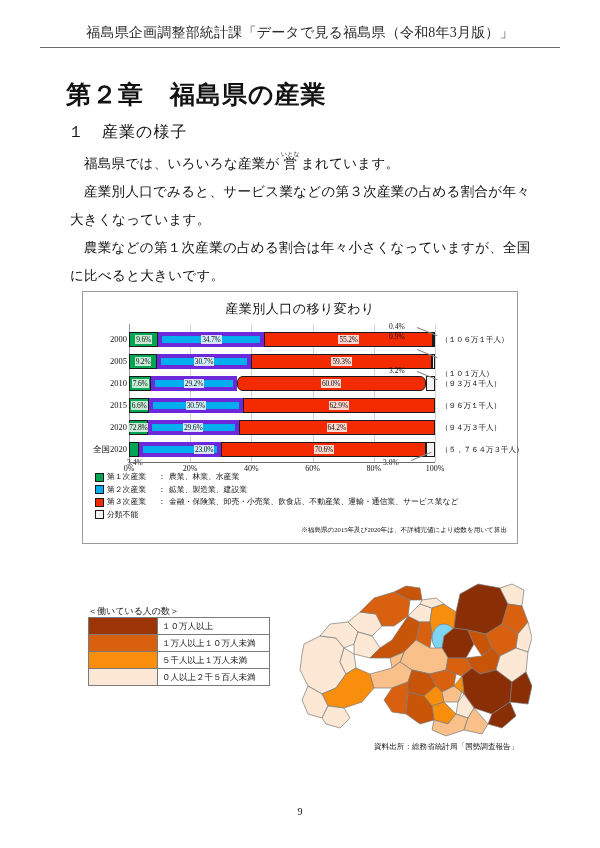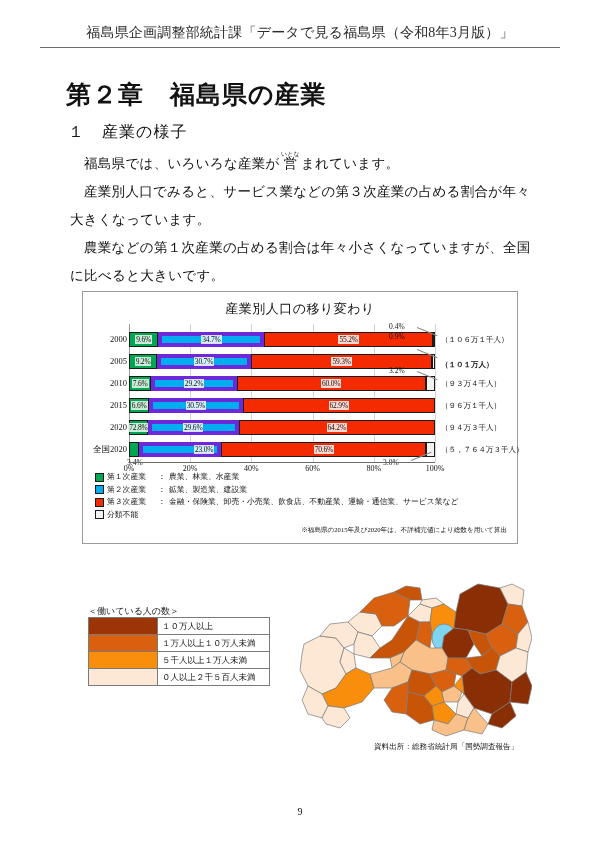--- a/index.html
+++ b/index.html
@@ -331,21 +331,21 @@
       <div id="row-labels">
           <div class="row-label" style="top: 8px;">2000</div>
           <div class="row-label" style="top: 30px;">2005</div>
           <div class="row-label" style="top: 52px;">2010</div>
           <div class="row-label" style="top: 74px;">2015</div>
           <div class="row-label" style="top: 96px;">2020</div>
           <div class="row-label" style="top: 118px;">全国2020</div>
         </div>
       <div id="row-totals">
           <div class="row-total" style="top: 8px;">（１０６万１千人）</div>
-          <div class="row-total" style="top: 33px; font-weight: bold;">（１０１万人）</div>
+          <div class="row-total" style="top: 42px;">（１０１万人）</div>
           <div class="row-total" style="top: 52px;">（９３万４千人）</div>
           <div class="row-total" style="top: 74px;">（９６万１千人）</div>
           <div class="row-total" style="top: 96px;">（９４万３千人）</div>
           <div class="row-total" style="top: 118px;">（５，７６４万３千人）</div>
         </div>
 
       <div class="plot-area">
         <div id="gridlines">
             <div class="gridline" style="left: 0px;"></div>
             <div class="gridline" style="left: 61.2px;"></div>
@@ -380,21 +380,21 @@
               </div>
               <div class="seg s4" style="width: 2.754px;"></div>
             </div>
             <div class="row" style="top: 52px;">
               <div class="seg s1" style="width: 23.256px;">
                 <span class="val on-green">7.6%</span>
               </div>
               <div class="seg s2" style="width: 89.352px;">
                 <span class="val">29.2%</span>
               </div>
-              <div class="seg s3" style="width: 198px;">
+              <div class="seg s3" style="width: 198px; border-radius: 6px;">
                 <span class="val">60.0%</span>
               </div>
               <div class="seg s4" style="width: 9.792px;"></div>
             </div>
             <div class="row" style="top: 74px;">
               <div class="seg s1" style="width: 20.196px;">
                 <span class="val on-green">6.6%</span>
               </div>
               <div class="seg s2" style="width: 93.33px;">
                 <span class="val">30.5%</span>

